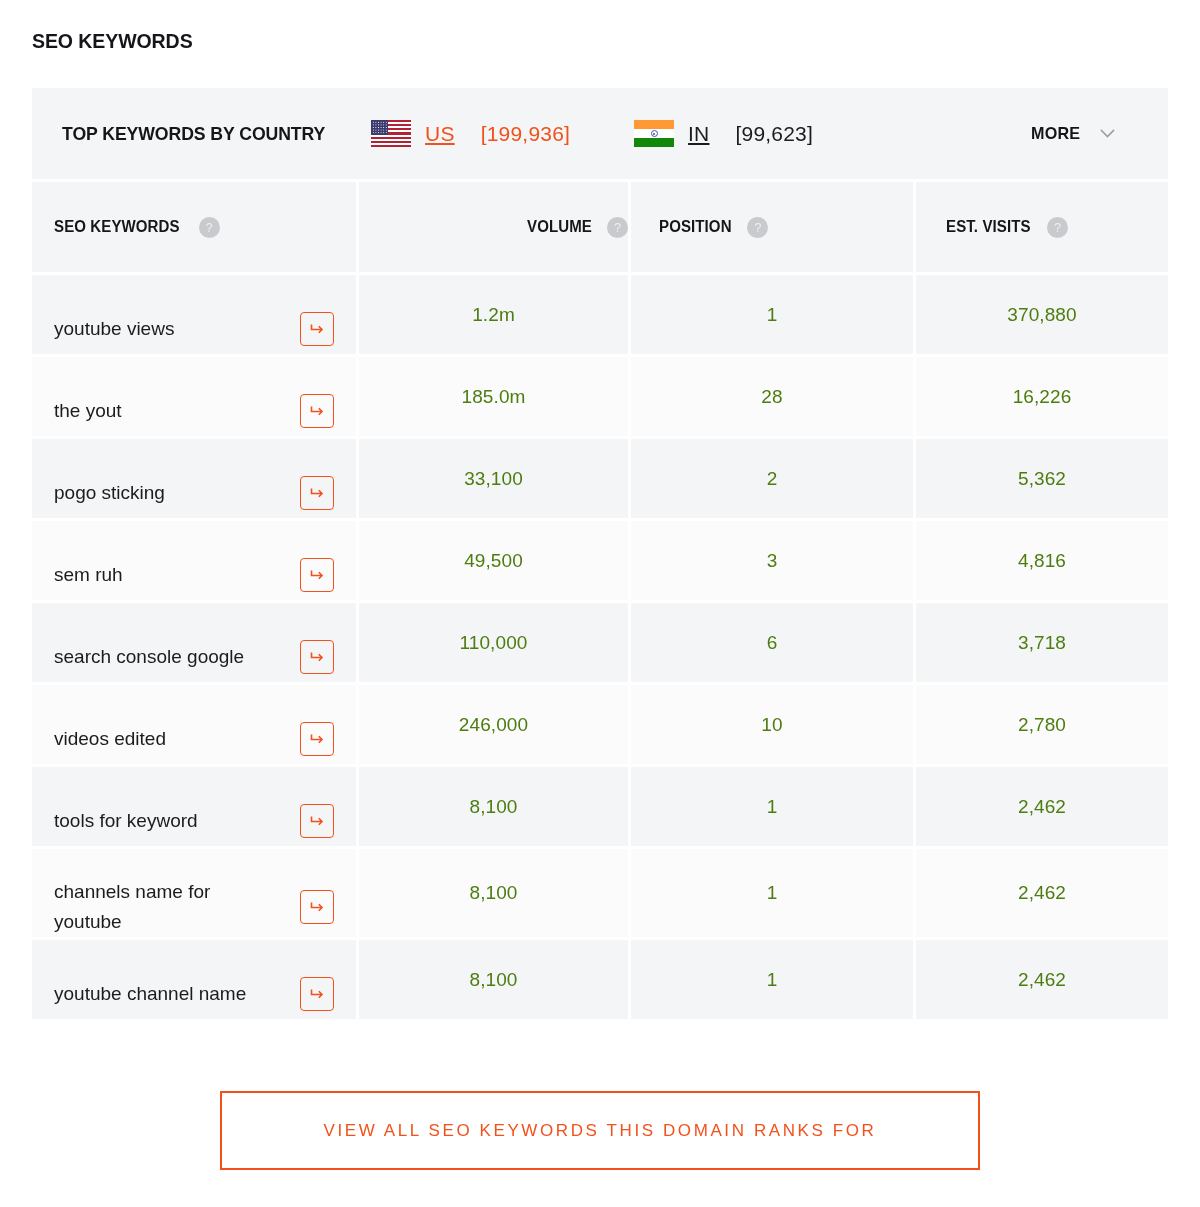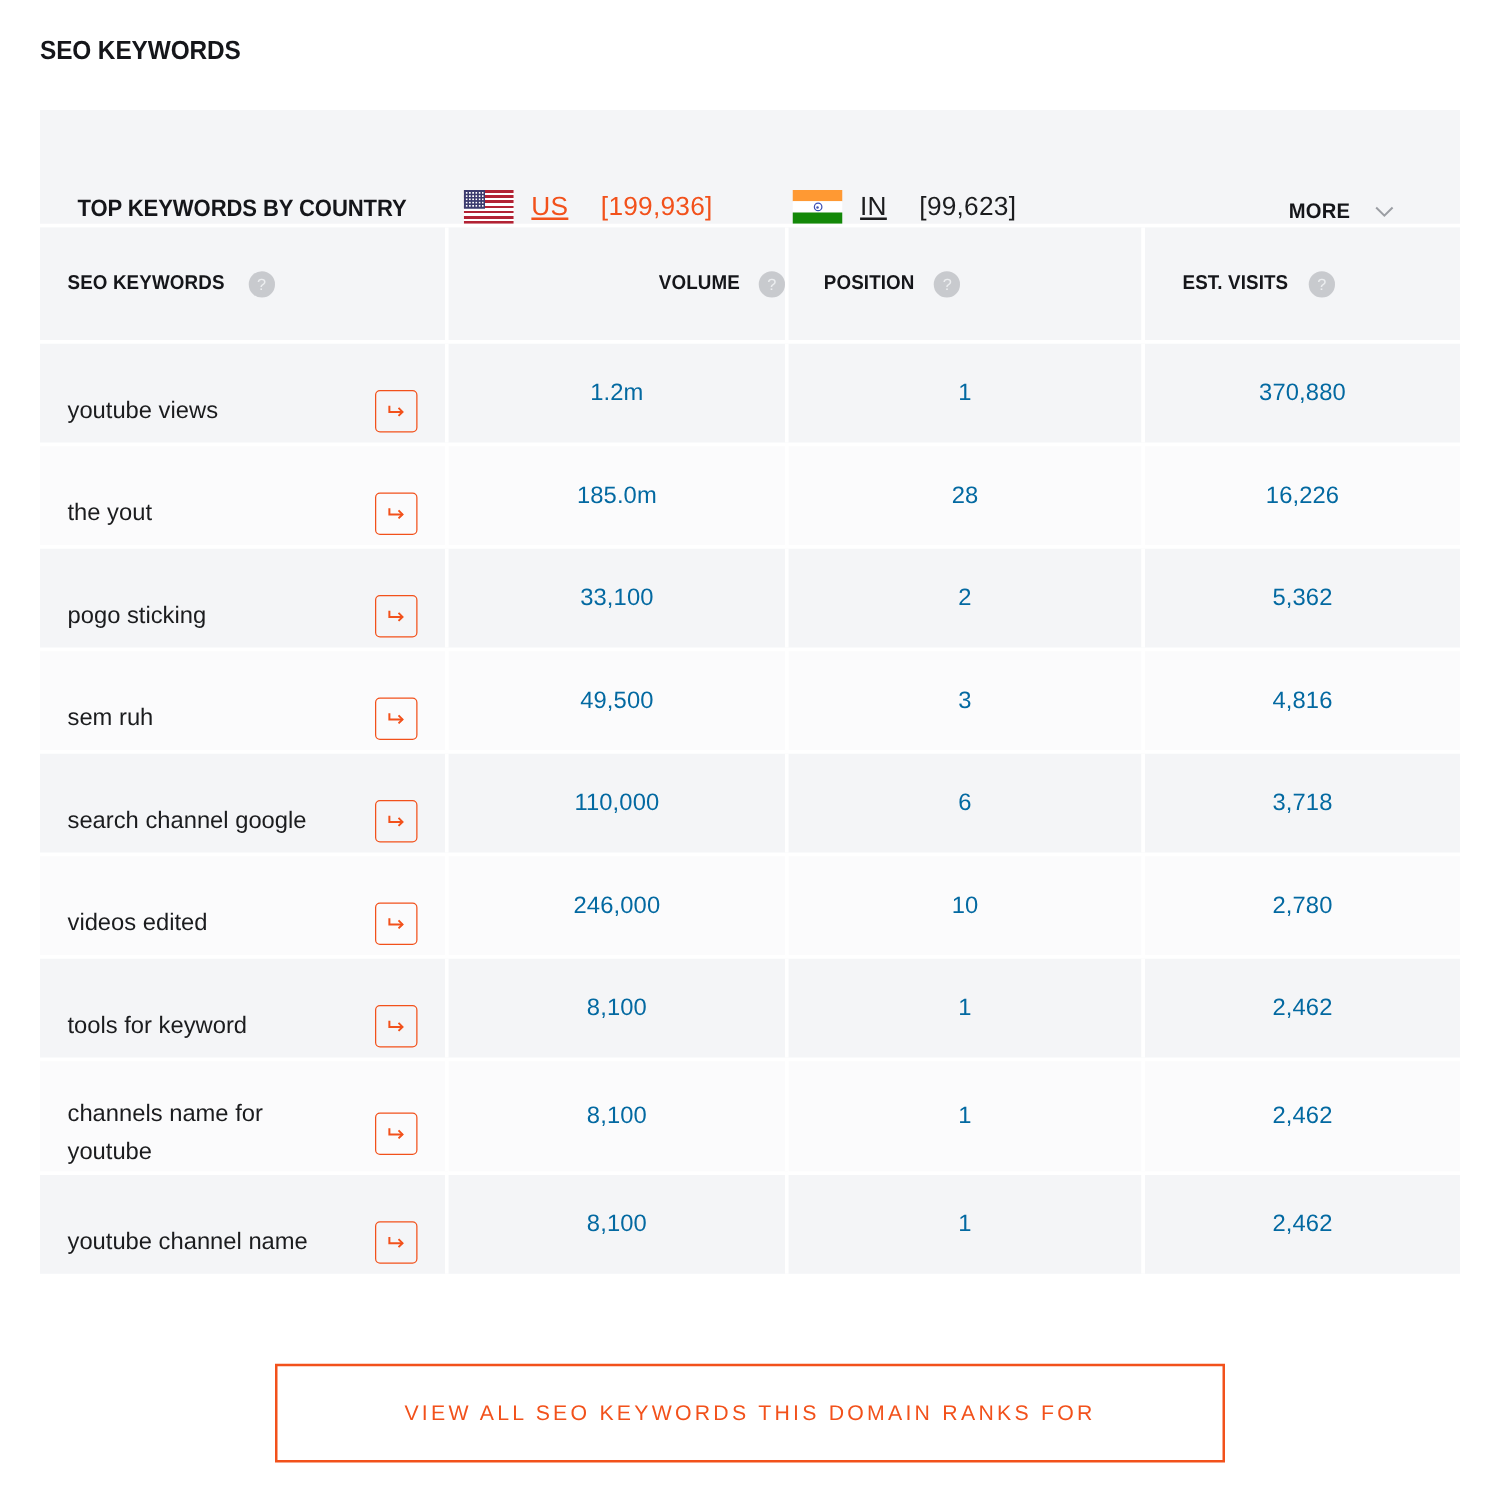--- a/index.html
+++ b/index.html
@@ -42,21 +42,21 @@
     left: 32px;
     top: 88px;
     width: 1136px;
   }
 
   
   .card-header {
     height: 94px;
     background: #f4f5f7;
     display: flex;
-    align-items: flex-end;
+    align-items: center;
     padding: 0 30px 0 30px;
     box-sizing: border-box;
     border-bottom: 3px solid #ffffff;
   }
   .card-header-title {
     font-size: 19px;
     font-weight: bold;
     letter-spacing: -0.1px;
     color: #15161a;
     text-transform: uppercase;
@@ -259,21 +259,21 @@
     flex: none;
     display: flex;
     align-items: center;
     justify-content: center;
     box-sizing: border-box;
   }
   .enter-arrow-btn svg { display: block; }
 
   .num {
     font-size: 19px;
-    color: #0369a1;
+    color: #4d7c0f;
     font-weight: 400;
     letter-spacing: 0.1px;
   }
 
   
   .cta-wrap {
     position: absolute;
     left: 0;
     top: 1091px;
     width: 1200px;
@@ -458,21 +458,21 @@
             <span class="num">3</span>
           </div>
         <div class="cell col-vis">
             <span class="num">4,816</span>
           </div>
       </div>
 
       <div class="row data-row shade">
         <div class="cell col-kw">
           <div class="kw-wrap">
-            <span class="kw-text">search channel google</span>
+            <span class="kw-text">search console google</span>
             <span class="enter-arrow-btn">
               <svg width="20" height="20" viewBox="0 0 20 20" fill="none" xmlns="http://www.w3.org/2000/svg">
                 <path d="M4.5 5.5 V10.5 H15" stroke="#f2511b" stroke-width="1.6" fill="none"></path>
                 <path d="M11.8 7.3 L15 10.5 L11.8 13.7" stroke="#f2511b" stroke-width="1.6" fill="none"></path>
               </svg>
             </span>
           </div>
         </div>
         <div class="cell col-vol">
             <span class="num">110,000</span>

